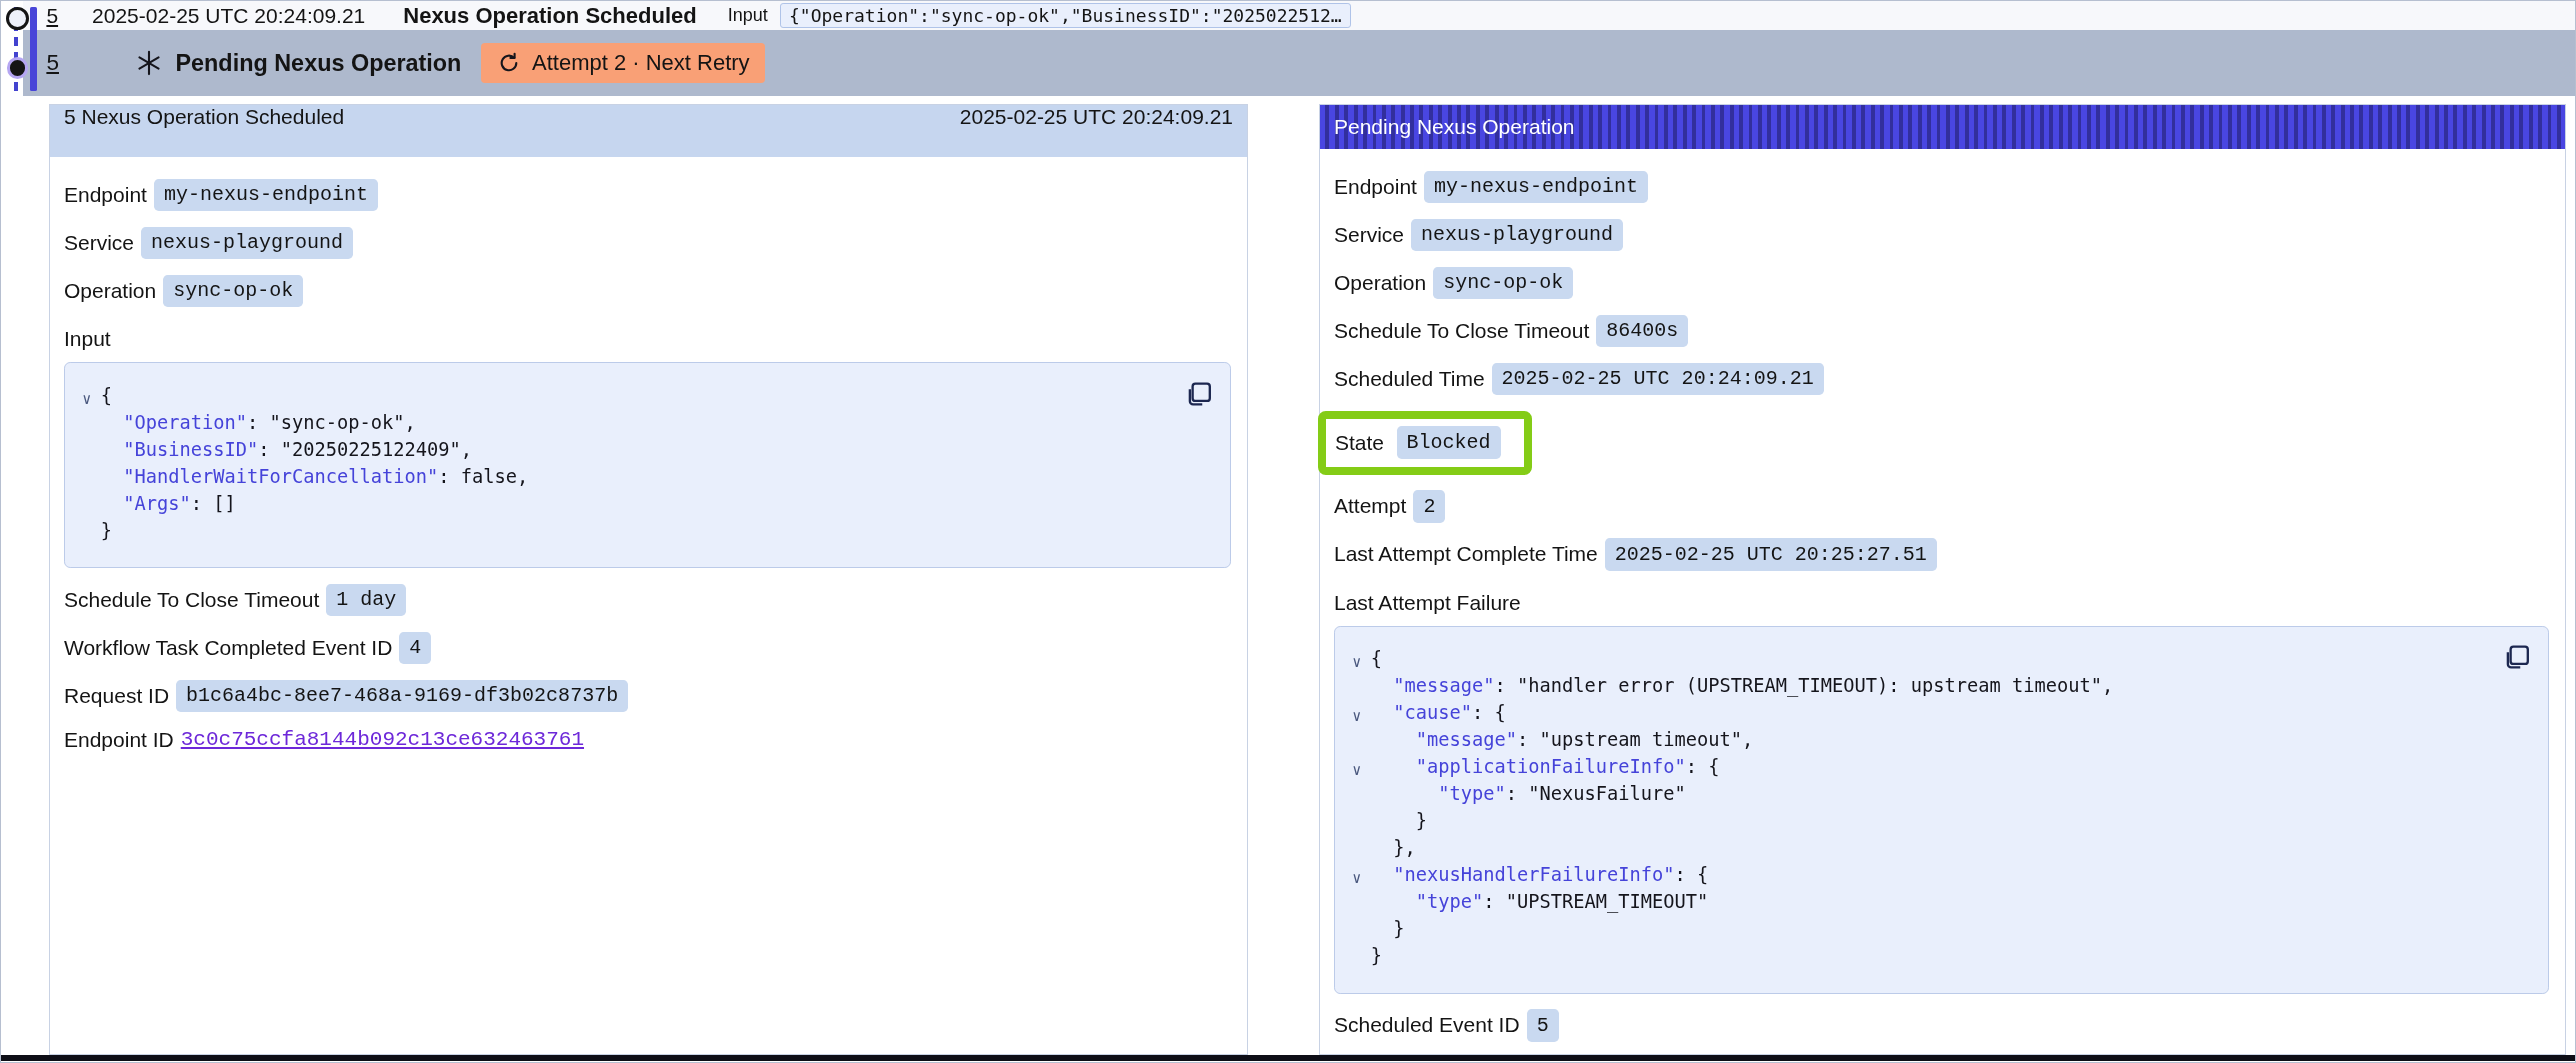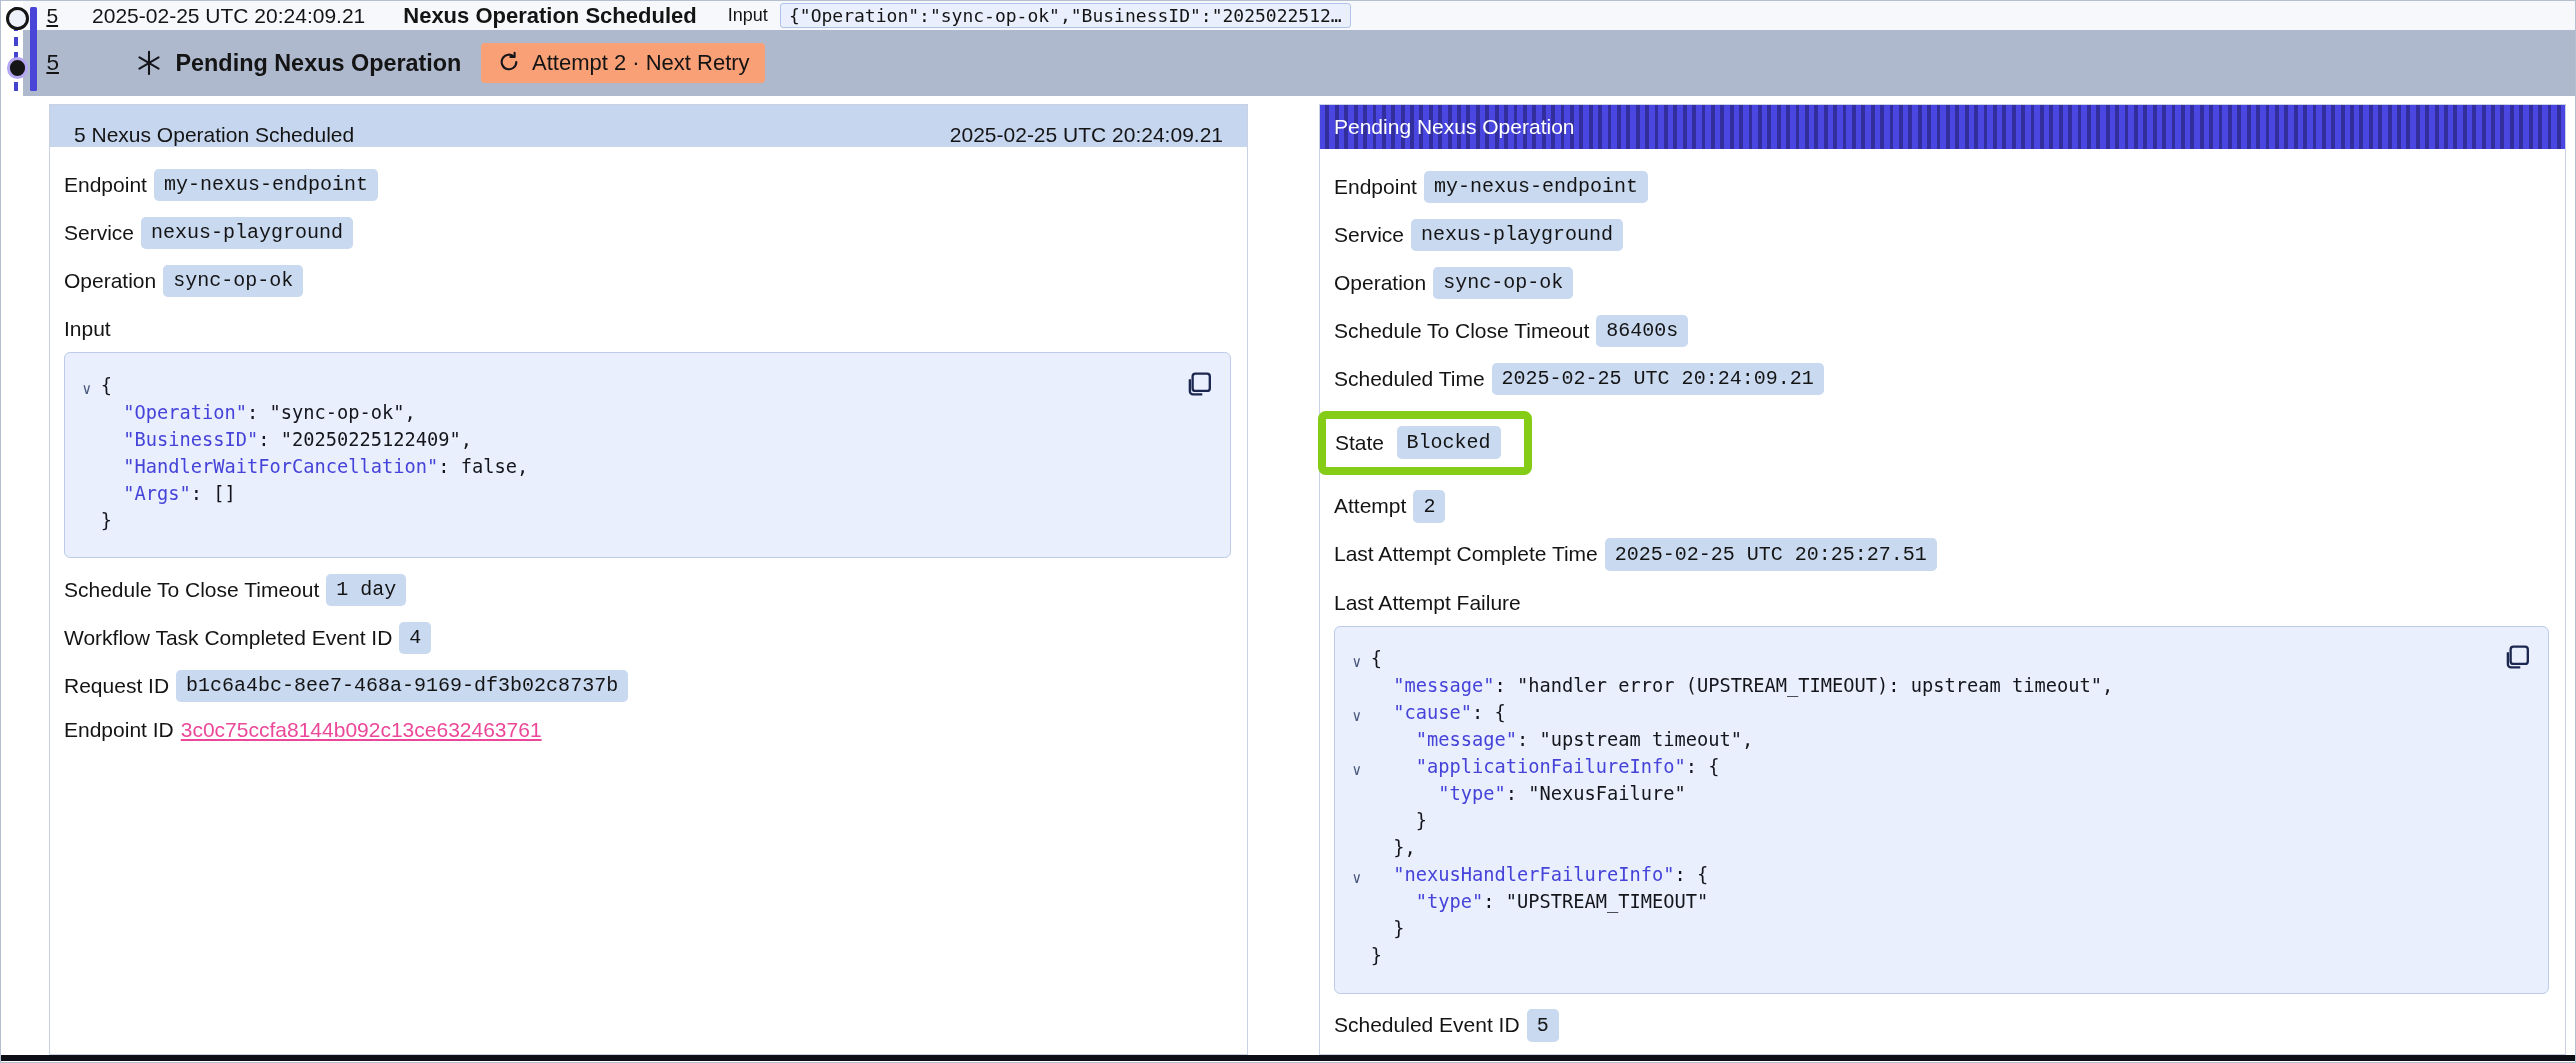--- a/index.html
+++ b/index.html
@@ -18,39 +18,39 @@
   .snippet{
     margin-left:12.5px;font-family:"DejaVu Sans Mono",monospace;font-size:18px;
     background:#e9effc;border:1.6px solid #afc3e8;border-radius:3.1px;padding:0.8px 7.8px 1.6px;
     white-space:nowrap;
   }
   .p-id{margin-left:23.4px;font-size:22.6px;text-decoration:underline;color:#141414;}
   .asterisk{margin-left:76px;display:flex;align-items:center;}
   .p-title{margin-left:12.5px;font-size:23.4px;font-weight:700;}
   .retry-badge{
     margin-left:20px;background:#f9a076;border-radius:3.9px;padding:7px 15.6px;
-    font-size:22px;display:flex;align-items:flex-start;gap:11px;
+    font-size:22px;display:flex;align-items:center;gap:11px;
   }
   
   .rail-dash{position:absolute;left:13.3px;top:6.2px;width:3.9px;height:87px;
     background:repeating-linear-gradient(180deg,#4343cf 0 8.6px,transparent 8.6px 15px);}
   .rail-bar{position:absolute;left:29px;top:6.2px;width:7px;height:84px;background:#4845d8;border-radius:1.6px;}
   .c-open{position:absolute;left:4.7px;top:5.5px;width:17px;height:17px;border:3.1px solid #151515;border-radius:50%;background:#eef1fa;}
   .c-filled{position:absolute;left:5.5px;top:56px;width:15.6px;height:15.6px;background:#151515;border:3.1px solid #b5a6f2;border-radius:50%;}
   
   .panel-left{position:absolute;left:48px;top:103px;width:1199px;height:951px;border:1.6px solid #c8d2e4;background:#fff;box-sizing:border-box;}
   .panel-right{position:absolute;left:1318px;top:103px;width:1247px;height:951px;border:1.6px solid #c8d2e4;background:#fff;box-sizing:border-box;overflow:visible;}
-  .ph-left{height:42px;background:#c6d6ef;display:flex;justify-content:space-between;align-items:flex-end;padding:0 24px;font-size:21px;}
+  .ph-left{height:52px;background:#c6d6ef;display:flex;justify-content:space-between;align-items:flex-start;padding:0 14px;font-size:21px;}
   .ph-right{height:44px;background:repeating-linear-gradient(90deg,#4946e2 0 5.5px,#322f9d 5.5px 9.4px);
     color:#ffffff;display:flex;align-items:center;padding:0 14px;font-size:21px;}
   .panel-body{padding:6.2px 15.6px 0 14px;}
   .kv{display:flex;align-items:center;gap:7px;margin:15.6px 0;font-size:21px;}
   .badge{background:#c9d9f0;border-radius:4.7px;padding:4.7px 10px;font-size:20px;font-family:Liberation Mono, monospace;}
   .section-label{font-size:21px;margin:20px 0 11px;}
-  .link{text-decoration:underline;color:#ec4899;cursor:pointer;}
+  .link{text-decoration:underline;color:#6d28d9;cursor:pointer;font-family:Liberation Mono, monospace;}
   
   .codeblock{
     position:relative;background:#e9effc;border:1.6px solid #bccbe9;border-radius:6.2px;
     padding:18.7px 15.6px 23.4px 7.8px;font-family:"DejaVu Sans Mono",monospace;
     font-size:18.7px;line-height:27px;color:#15151c;
   }
   .code-line{display:flex;}
   .gutter{width:28px;flex:none;text-align:center;font-size:15px;color:#4a587e;transform:translateY(3.9px);}
   .code-text{white-space:pre;}
   .jkey{color:#4543d9;}

